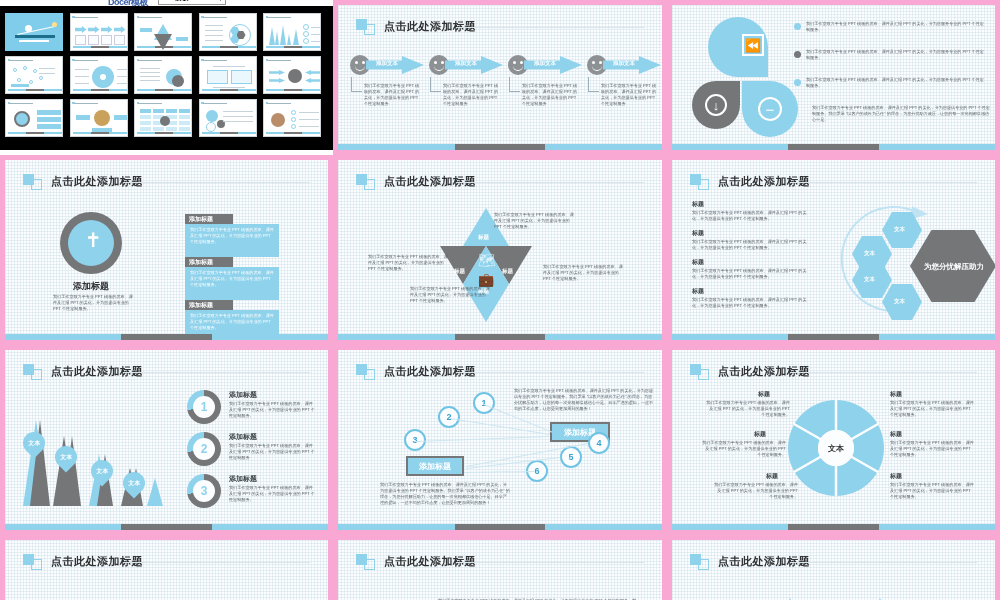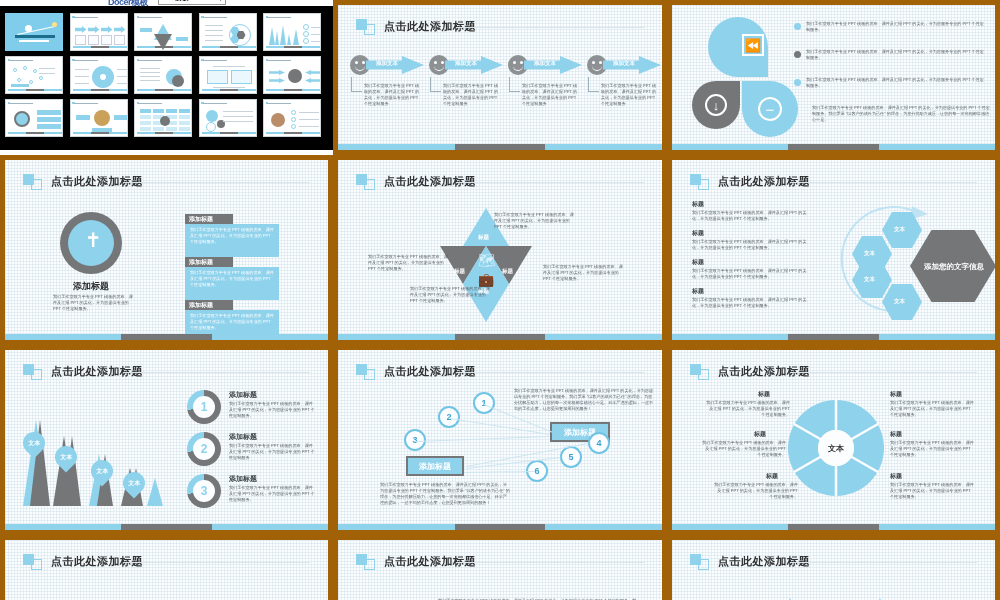--- a/index.html
+++ b/index.html
@@ -26,21 +26,21 @@
   .tbody { position:absolute; left:3px; top:7px; right:3px; bottom:5px; }
   .sh { position:absolute; background:#8ed2ec; }
   .ln { position:absolute; background:#c7d3da; height:1px; }
   .tri { width:0;height:0;border-style:solid; position:absolute; }
   .cir { position:absolute; border-radius:50%; }
   .hexs { position:absolute; background:#8ed2ec; clip-path:polygon(25% 0,75% 0,100% 50%,75% 100%,25% 100%,0 50%); }
   .arrw { position:absolute; background:#8ed2ec; clip-path:polygon(0 25%,62% 25%,62% 0,100% 50%,62% 100%,62% 75%,0 75%); }
 
   
   #grid { position:absolute; left:0; top:0; width:1000px; height:600px; }
-  .cell { position:absolute; background:#a16207;text-decoration:underline; }
+  .cell { position:absolute; background:#f9a8d4;text-decoration:underline; }
   .slide { position:absolute; left:5px; top:5px; right:5px; bottom:5px; background:#fbfdfe;
      background-image:
        repeating-linear-gradient(0deg, rgba(205,222,232,.45) 0 1px, transparent 1px 3px),
        repeating-linear-gradient(90deg, rgba(205,222,232,.45) 0 1px, transparent 1px 3px);
      overflow:hidden; }
   .slide::after{ content:""; position:absolute; left:0; bottom:0; width:100%; height:6px; background:#8ed2ec;}
   .slide .fbar { position:absolute; left:36%; bottom:0; width:28%; height:6px; background:#747678; z-index:3;}
 
   .shead { position:absolute; left:18px; top:12px; right:18px; height:22px; }
   .shead .sq1 { position:absolute; left:0; top:2px; width:11px; height:11px; background:#8ed2ec; }
@@ -494,21 +494,21 @@
           </svg>
     <div class="hexs" style="left:210px;top:18px;width:40px;height:36px"></div>
     <div class="hexs" style="left:180px;top:42px;width:40px;height:36px"></div>
     <div class="hexs" style="left:180px;top:68px;width:40px;height:36px"></div>
     <div class="hexs" style="left:210px;top:90px;width:40px;height:36px"></div>
     <div class="hexs" style="left:238px;top:36px;width:86px;height:72px;background:#747678"></div>
     <div class="lblw" style="left:222px;top:32px">文本</div>
     <div class="lblw" style="left:192px;top:56px">文本</div>
     <div class="lblw" style="left:192px;top:82px">文本</div>
     <div class="lblw" style="left:222px;top:104px">文本</div>
-    <div class="lblw" style="left:252px;top:68px;font-size:7.5px">添加您的文字信息</div>
+    <div class="lblw" style="left:252px;top:68px;font-size:7.5px">为您分忧解压助力</div>
         </div>
       </div>
     </div>
     <div class="cell" style="left: 0px; top: 345px; width: 333px; height: 190px;">
       <div class="slide">
         <div class="fbar"></div>
         <div class="shead">
      <div class="sq1"></div>
      <div class="sq2"></div>
      <div class="stitle">点击此处添加标题</div>

